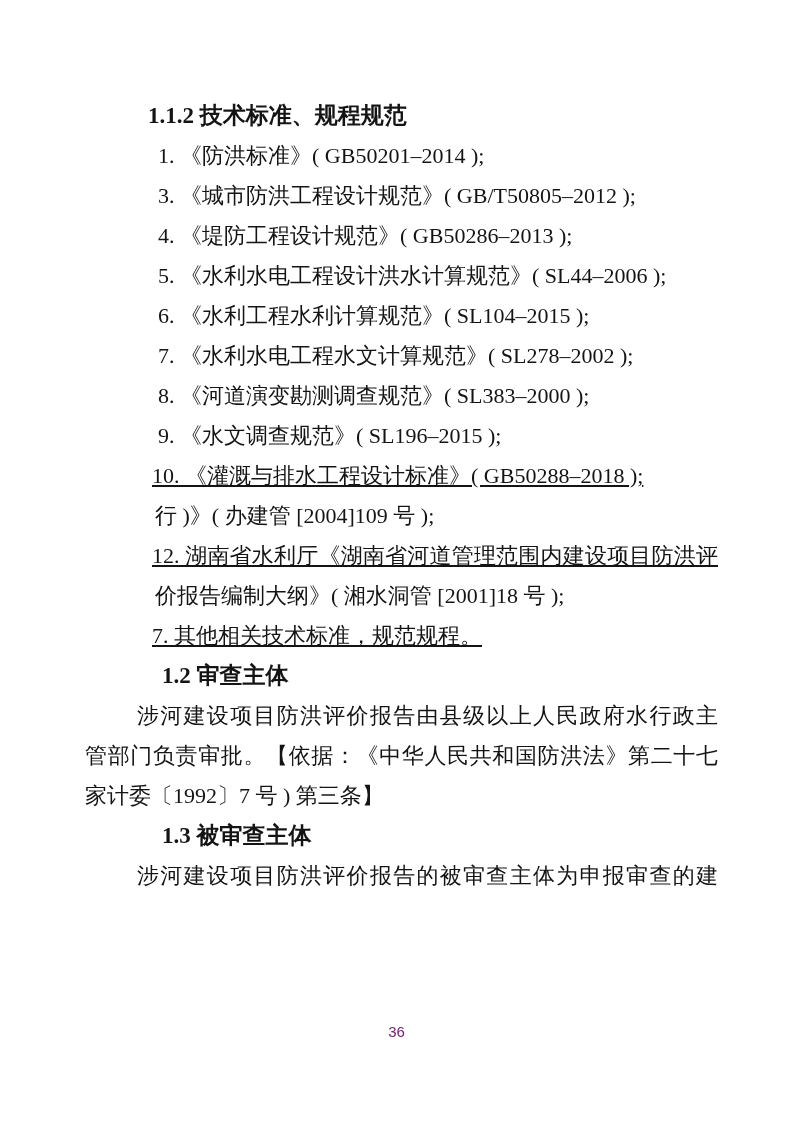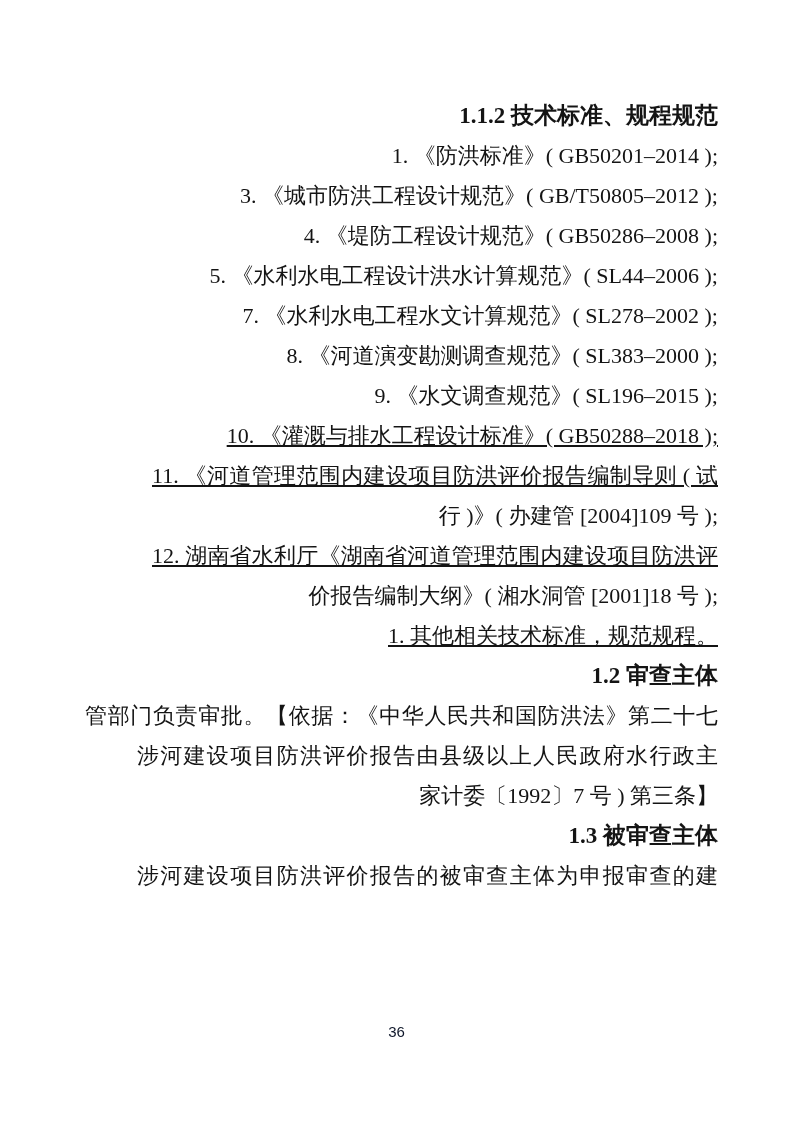--- a/index.html
+++ b/index.html
@@ -16,21 +16,20 @@
     position: absolute;
     left: 85px;
     top: 96px;
     width: 633px;
   }
   .ln {
     font-size: 22px;
     line-height: 40px;
     height: 40px;
     white-space: nowrap;
-    text-align: right;
   }
   .hd { font-weight: 700; font-size: 23px; }
   .fill {
     white-space: normal;
     overflow: hidden;
     text-align: justify;
     text-align-last: justify;
     -moz-text-align-last: justify;
     text-justify: inter-character;
   }
@@ -43,51 +42,51 @@
   .i77 { padding-left: 77px; }
   .footer {
     position: absolute;
     left: 0;
     top: 1022px;
     width: 793px;
     text-align: center;
     font-family: "Liberation Sans", "DejaVu Sans", sans-serif;
     font-size: 15px;
     line-height: 20px;
-    color: #0f172a;
+    color: #701a75;
   }
 </style>
 </head>
 <body>
 
 <div class="doc">
 
   <div class="ln hd i63">1.1.2 技术标准、规程规范</div>
 
   <div class="ln i73">1. 《防洪标准》( GB50201–2014 );</div>
   <div class="ln i73">3. 《城市防洪工程设计规范》( GB/T50805–2012 );</div>
-  <div class="ln i73">4. 《堤防工程设计规范》( GB50286–2008 );</div>
+  <div class="ln i73">4. 《堤防工程设计规范》( GB50286–2013 );</div>
   <div class="ln i73">5. 《水利水电工程设计洪水计算规范》( SL44–2006 );</div>
+  <div class="ln i73">6. 《水利工程水利计算规范》( SL104–2015 );</div>
   <div class="ln i73">7. 《水利水电工程水文计算规范》( SL278–2002 );</div>
   <div class="ln i73">8. 《河道演变勘测调查规范》( SL383–2000 );</div>
   <div class="ln i73">9. 《水文调查规范》( SL196–2015 );</div>
   <div class="ln i67">10. 《灌溉与排水工程设计标准》( GB50288–2018 );</div>
 
-  <div class="ln i67 fill">11. 《河道管理范围内建设项目防洪评价报告编制导则 ( 试</div>
   <div class="ln i70">行 )》( 办建管 [2004]109 号 );</div>
 
   <div class="ln i67 fill">12. 湖南省水利厅《湖南省河道管理范围内建设项目防洪评</div>
   <div class="ln i70">价报告编制大纲》( 湘水洞管 [2001]18 号 );</div>
 
-  <div class="ln i67">1. 其他相关技术标准，规范规程。</div>
+  <div class="ln i67">7. 其他相关技术标准，规范规程。</div>
 
   <div class="ln hd i77">1.2 审查主体</div>
 
+  <div class="ln i52 fill">涉河建设项目防洪评价报告由县级以上人民政府水行政主</div>
   <div class="ln i0 fill">管部门负责审批。【依据：《中华人民共和国防洪法》第二十七</div>
-  <div class="ln i52 fill">涉河建设项目防洪评价报告由县级以上人民政府水行政主</div>
   <div class="ln i0">家计委〔1992〕7 号 ) 第三条】</div>
 
   <div class="ln hd i77">1.3 被审查主体</div>
 
   <div class="ln i52 fill">涉河建设项目防洪评价报告的被审查主体为申报审查的建</div>
 
 </div>
 
 <div class="footer">36</div>
 

